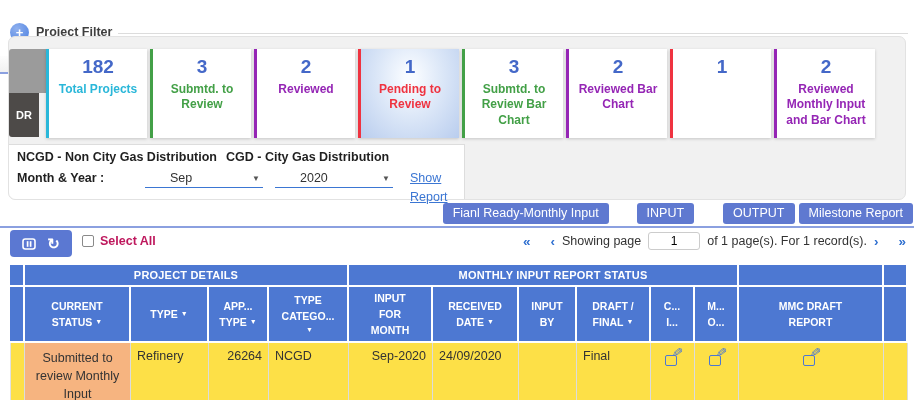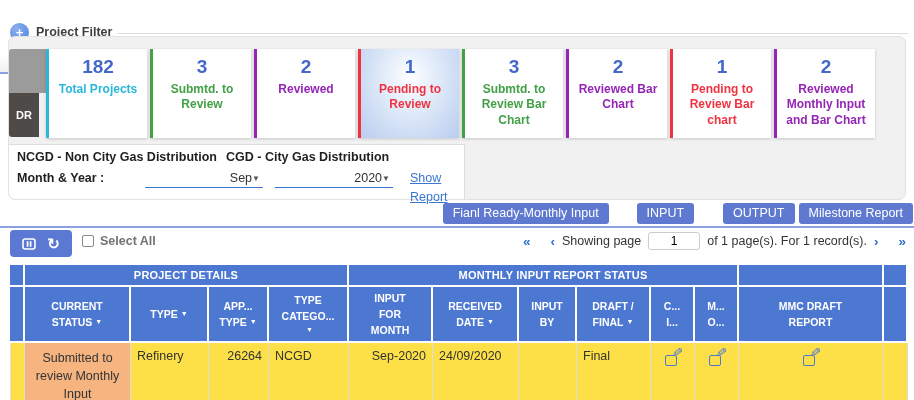--- a/index.html
+++ b/index.html
@@ -73,21 +73,21 @@
     background:#fff; border-top:1px solid #ddd; border-right:1px solid #ddd;
     border-radius:0 0 0 7px; padding:5px 8px 0 8px;
   }
   .ncgd-line { font-size:12.5px; font-weight:bold; color:#1f1f1f; }
   .ncgd-line span { margin-right:9px; }
   .my-row { display:flex; align-items:flex-start; margin-top:7px; }
   .my-label { font-size:12.5px; font-weight:bold; color:#1f1f1f; width:128px; flex:0 0 auto; }
   .ddl {
     width:118px; flex:0 0 auto; margin-right:12px; cursor:pointer;
     border-bottom:1.5px solid #3b76d3; padding:0 3px 2px 3px;
-    display:flex; justify-content:flex-end; align-items:center;
+    display:flex; justify-content:space-between; align-items:center;
     font-size:12.5px; color:#333;
   }
   .ddl .val { padding-left:22px; }
   .ddl .ar { font-size:8px; color:#555; }
   .show-report {
     color:#3b76d3; font-size:12.5px; text-decoration:underline;
     width:50px; line-height:1.55; cursor:pointer; margin-left:5px; margin-top:-2px;
   }
 
   
@@ -105,21 +105,21 @@
   
   .icon-group {
     position:absolute; top:230px; left:10px; width:62px; height:27px;
     background:#5b78d2; border-radius:4px;
     display:flex; align-items:center; justify-content:center; gap:11px;
   }
   .cols-icon, .refresh-icon { cursor:pointer; display:flex; align-items:center; }
   .refresh-icon { color:#fff; font-size:15px; font-weight:bold; line-height:1; }
   .select-all { position:absolute; top:234px; left:82px; display:flex; align-items:center; gap:6px; }
   .cbx { width:12px; height:12px; border:1px solid #8a8a8a; background:#fff; border-radius:2px; cursor:pointer; }
-  .select-all .sl { font-size:12.5px; font-weight:bold; color:#737373; }
+  .select-all .sl { font-size:12.5px; font-weight:bold; color:#be185d; }
 
   
   .pagination {
     position:absolute; top:232px; right:8px; display:flex; align-items:center; gap:7px;
     font-size:12.5px; color:#333;
   }
   .pg-btn { color:#2e6fd0; font-weight:bold; font-size:13.5px; cursor:pointer; }
   .pg-gap { width:6px; }
   .pg-input {
     width:52px; height:18px; border:1px solid #ccc; border-radius:3px;
@@ -206,21 +206,20 @@
     <div class="card ac-green">
       <div class="num">3</div>
       <div class="lbl">Submtd. to Review Bar Chart</div>
     </div>
     <div class="card ac-purple">
       <div class="num">2</div>
       <div class="lbl">Reviewed Bar Chart</div>
     </div>
     <div class="card ac-red">
       <div class="num">1</div>
-      <div class="lbl">Pending to Review Bar chart</div>
     </div>
     <div class="card ac-purple">
       <div class="num">2</div>
       <div class="lbl">Reviewed Monthly Input and Bar Chart</div>
     </div>
   </div>
 
   <div class="monthbox">
     <div class="ncgd-line">
       <span>NCGD - Non City Gas Distribution</span><span>CGD - City Gas Distribution</span>

